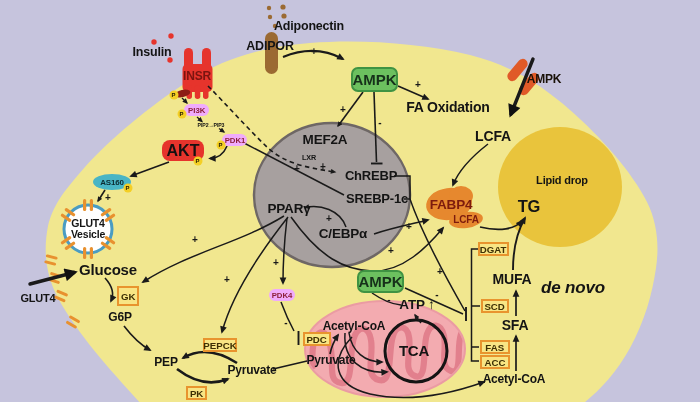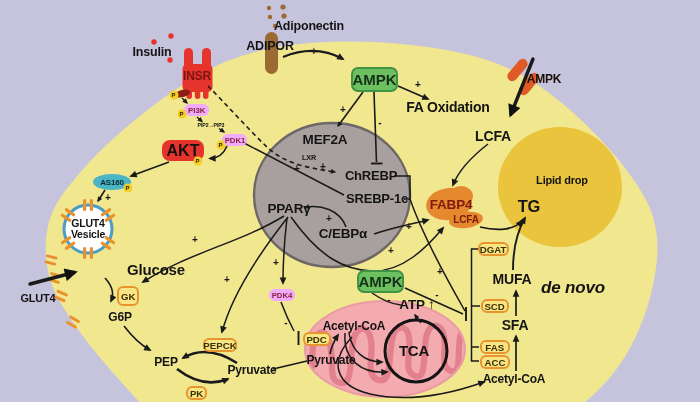--- a/index.html
+++ b/index.html
@@ -3,21 +3,21 @@
 <meta charset="utf-8">
 <style>
   html,body{margin:0;padding:0;background:#c6c4dd;}
   #stage{position:relative;width:700px;height:402px;overflow:hidden;background:#c6c4dd;
          font-family:"Liberation Sans","DejaVu Sans",sans-serif;}
   #shapes{position:absolute;left:0;top:0;}
   .lbl{position:absolute;transform:translate(-50%,-50%);white-space:nowrap;
        font-weight:bold;color:#141414;line-height:1.02;text-align:center;letter-spacing:-0.2px;}
   .box{position:absolute;box-sizing:border-box;display:flex;align-items:center;justify-content:center;
        font-weight:bold;white-space:nowrap;}
-  .ebox{background:#f8e584;border:2px solid #e8942e;border-radius:6px;color:#3d2f04;font-size:11px;}
+  .ebox{background:#f8e584;border:2px solid #e8942e;border-radius:0;color:#3d2f04;font-size:11px;}
   .ebox span{transform:scale(0.88);}
   .pbox{background:#f0abfc;border-radius:6px;color:#8c203a;font-size:10.5px;}
   .pbox span{transform:scale(0.74);}
   .gbox{background:#6cc05f;border:2px solid #3f9343;border-radius:7px;color:#16301a;font-size:15px;}
   .rbox{background:#e6342c;border-radius:8px;color:#151111;font-size:16px;}
   .pbadge{position:absolute;transform:translate(-50%,-50%);width:9px;height:9px;border-radius:50%;
           background:#f4cf25;color:#241c00;font-size:9px;font-weight:bold;
           display:flex;align-items:center;justify-content:center;}
   .pbadge span{transform:scale(0.66);}
   .sign{position:absolute;transform:translate(-50%,-50%);font-weight:bold;color:#191919;font-size:10px;}
@@ -288,21 +288,21 @@
 <div class="lbl" style="left:309px;top:158px;font-size:10px;transform:translate(-50%,-50%) scale(0.72);">LXR</div>
 <div class="lbl" style="left:371px;top:176px;font-size:13px;">ChREBP</div>
 <div class="lbl" style="left:377px;top:199px;font-size:13px;">SREBP-1c</div>
 <div class="lbl" style="left:289px;top:209px;font-size:13.5px;">PPARγ</div>
 <div class="lbl" style="left:343px;top:234px;font-size:13.5px;">C/EBPα</div>
 
 <div class="lbl" style="left:88px;top:229px;font-size:10.5px;">
   <div>GLUT4</div>
       <div>Vesicle</div>
 </div>
-<div class="lbl" style="left:108px;top:270px;font-size:15px;margin-left:48px;">Glucose</div>
+<div class="lbl" style="left:108px;top:270px;font-size:15px;">Glucose</div>
 <div class="box ebox" style="left:117px;top:286px;width:22px;height:20px;">
       <span>GK</span>
     </div>
 <div class="lbl" style="left:120px;top:317px;font-size:12px;">G6P</div>
 <div class="box ebox" style="left:203px;top:338px;width:34px;height:14px;">
       <span>PEPCK</span>
     </div>
 <div class="lbl" style="left:166px;top:362px;font-size:12px;">PEP</div>
 <div class="box ebox" style="left:186px;top:386px;width:21px;height:14px;">
       <span>PK</span>

